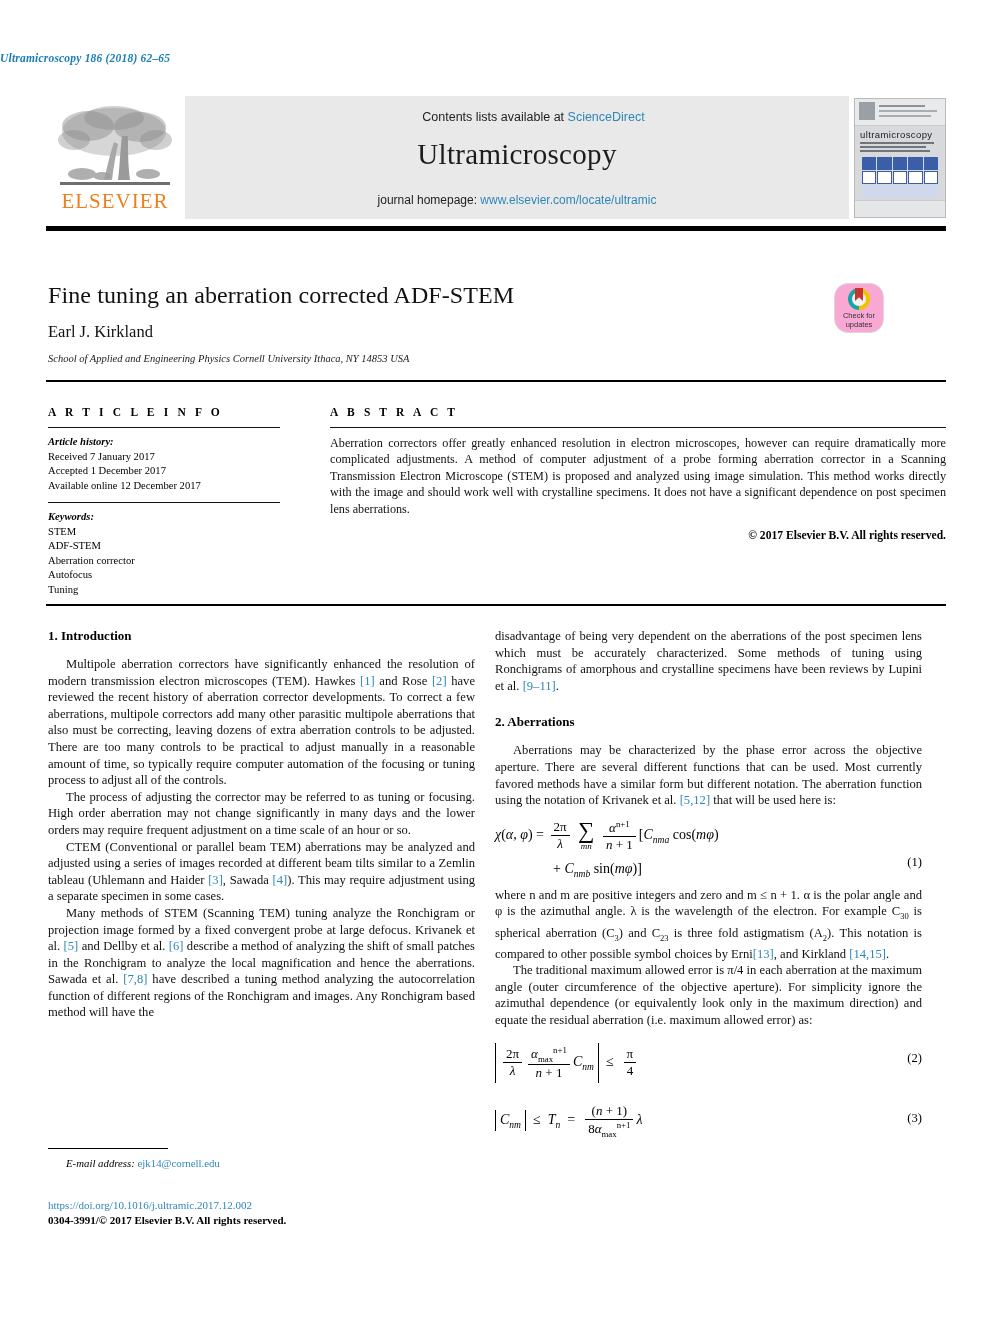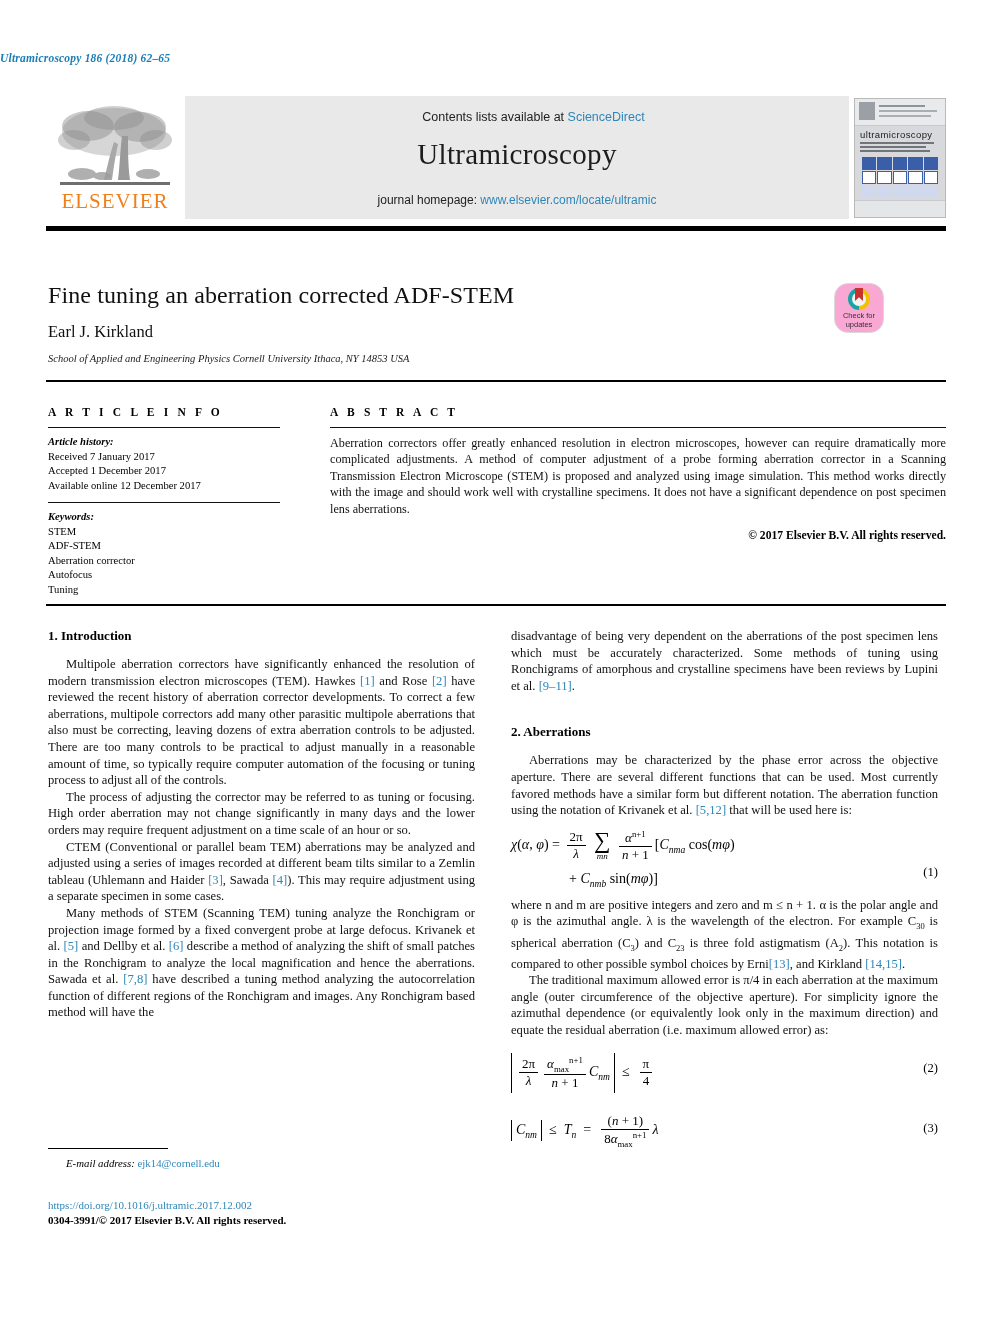--- a/index.html
+++ b/index.html
@@ -257,30 +257,30 @@
     width: 900px; height: 2px;
     background: #000;
   }
 
   
   .body-cols {
     position: absolute;
     left: 48px; top: 628px;
     width: 898px;
     display: flex;
-    gap: 36px;
+    gap: 20px;
   }
   .col { width: 427px; }
   h2.sec {
     margin: 0 0 12px 0;
     font-size: 13px;
     font-family: "Liberation Serif", serif;
     font-weight: bold;
   }
-  h2.sec.spaced { margin-top: 30px; }
+  h2.sec.spaced { margin-top: 20px; }
   p.para {
     margin: 0;
     font-size: 12.6px;
     line-height: 16.6px;
     text-align: justify;
     text-indent: 18px;
     color: #111;
   }
   p.para.noind { text-indent: 0; }
   .ref { color: #2e86b8; }

